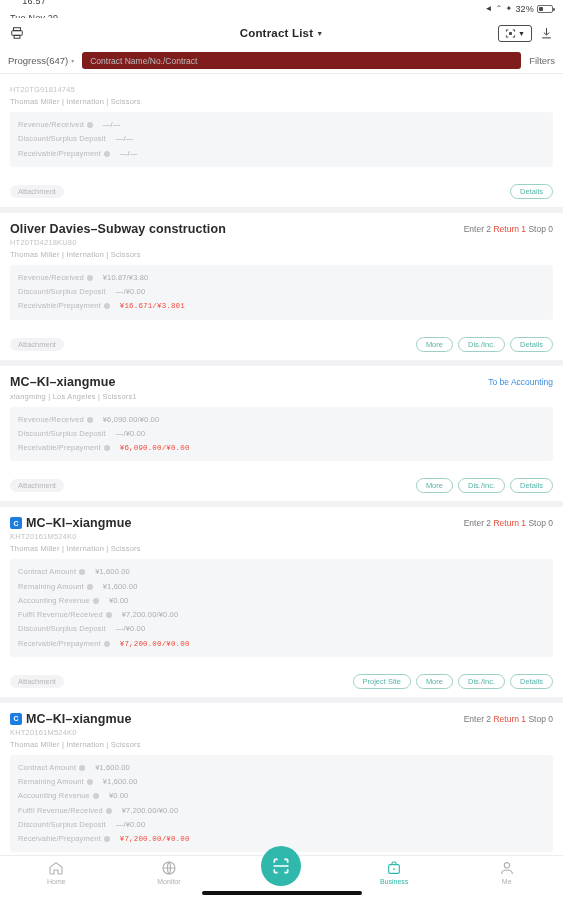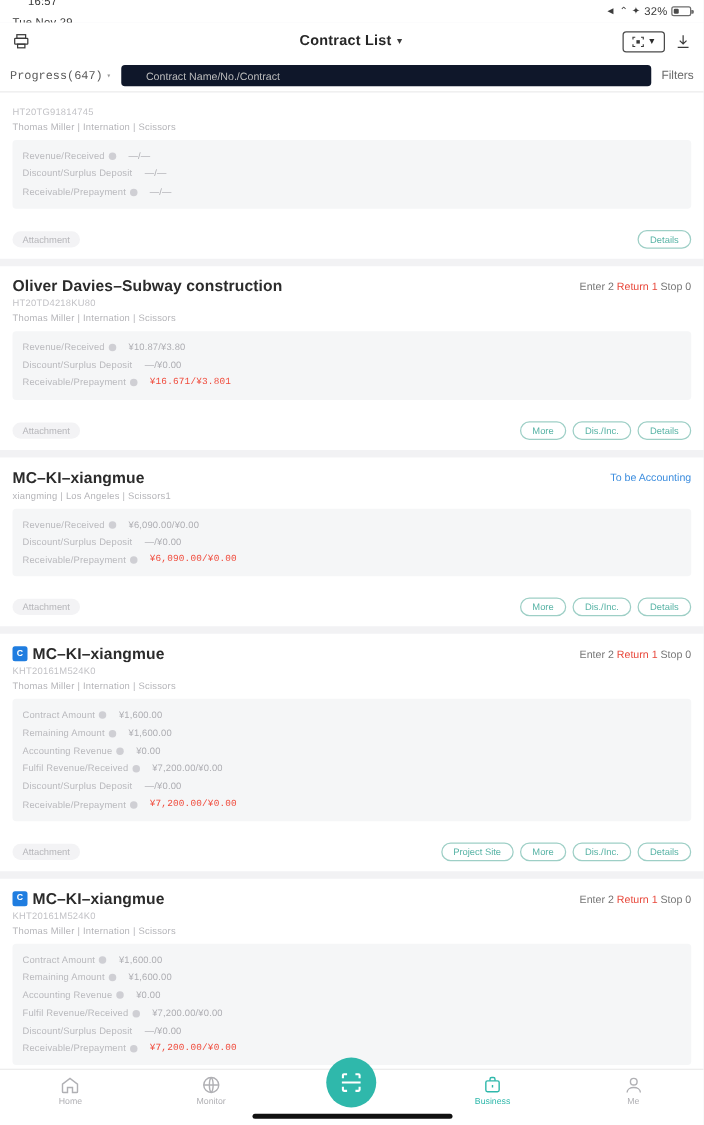--- a/index.html
+++ b/index.html
@@ -49,26 +49,26 @@
   .print-ico { width: 14px; height: 14px; }
   .dl-ico { width: 13px; height: 14px; }
 
   
   .filterbar {
     height: 26px; background: #ffffff; display: flex; align-items: center;
     padding: 0 8px; gap: 8px; border-bottom: 1px solid #ececec;
   }
   .progress-sel {
     font-size: 9.5px; color: #5b5b5b; white-space: nowrap;
-    display: flex; align-items: center; gap: 3px; font-family: Liberation Mono, monospace;
+    display: flex; align-items: center; gap: 3px;
   }
   .progress-sel .caret { font-size: 6px; color: #9a9a9a; }
   .searchfield {
-    flex: 1; height: 17px; background: #0f172a; border-radius: 3px;
-    display: flex; align-items: center; padding: 0 20px;
+    flex: 1; height: 17px; background: #7f1d1d; border-radius: 3px;
+    display: flex; align-items: center; padding: 0 8px;
     font-size: 8.5px; color: #bcbcbc;
   }
   .filters-btn { font-size: 9.5px; color: #6a6a6a; white-space: nowrap; }
 
   
   .list {
     position: absolute; top: 74px; bottom: 45px; left: 0; right: 0;
     overflow: hidden; background: #f2f2f4;
   }
   .card {

